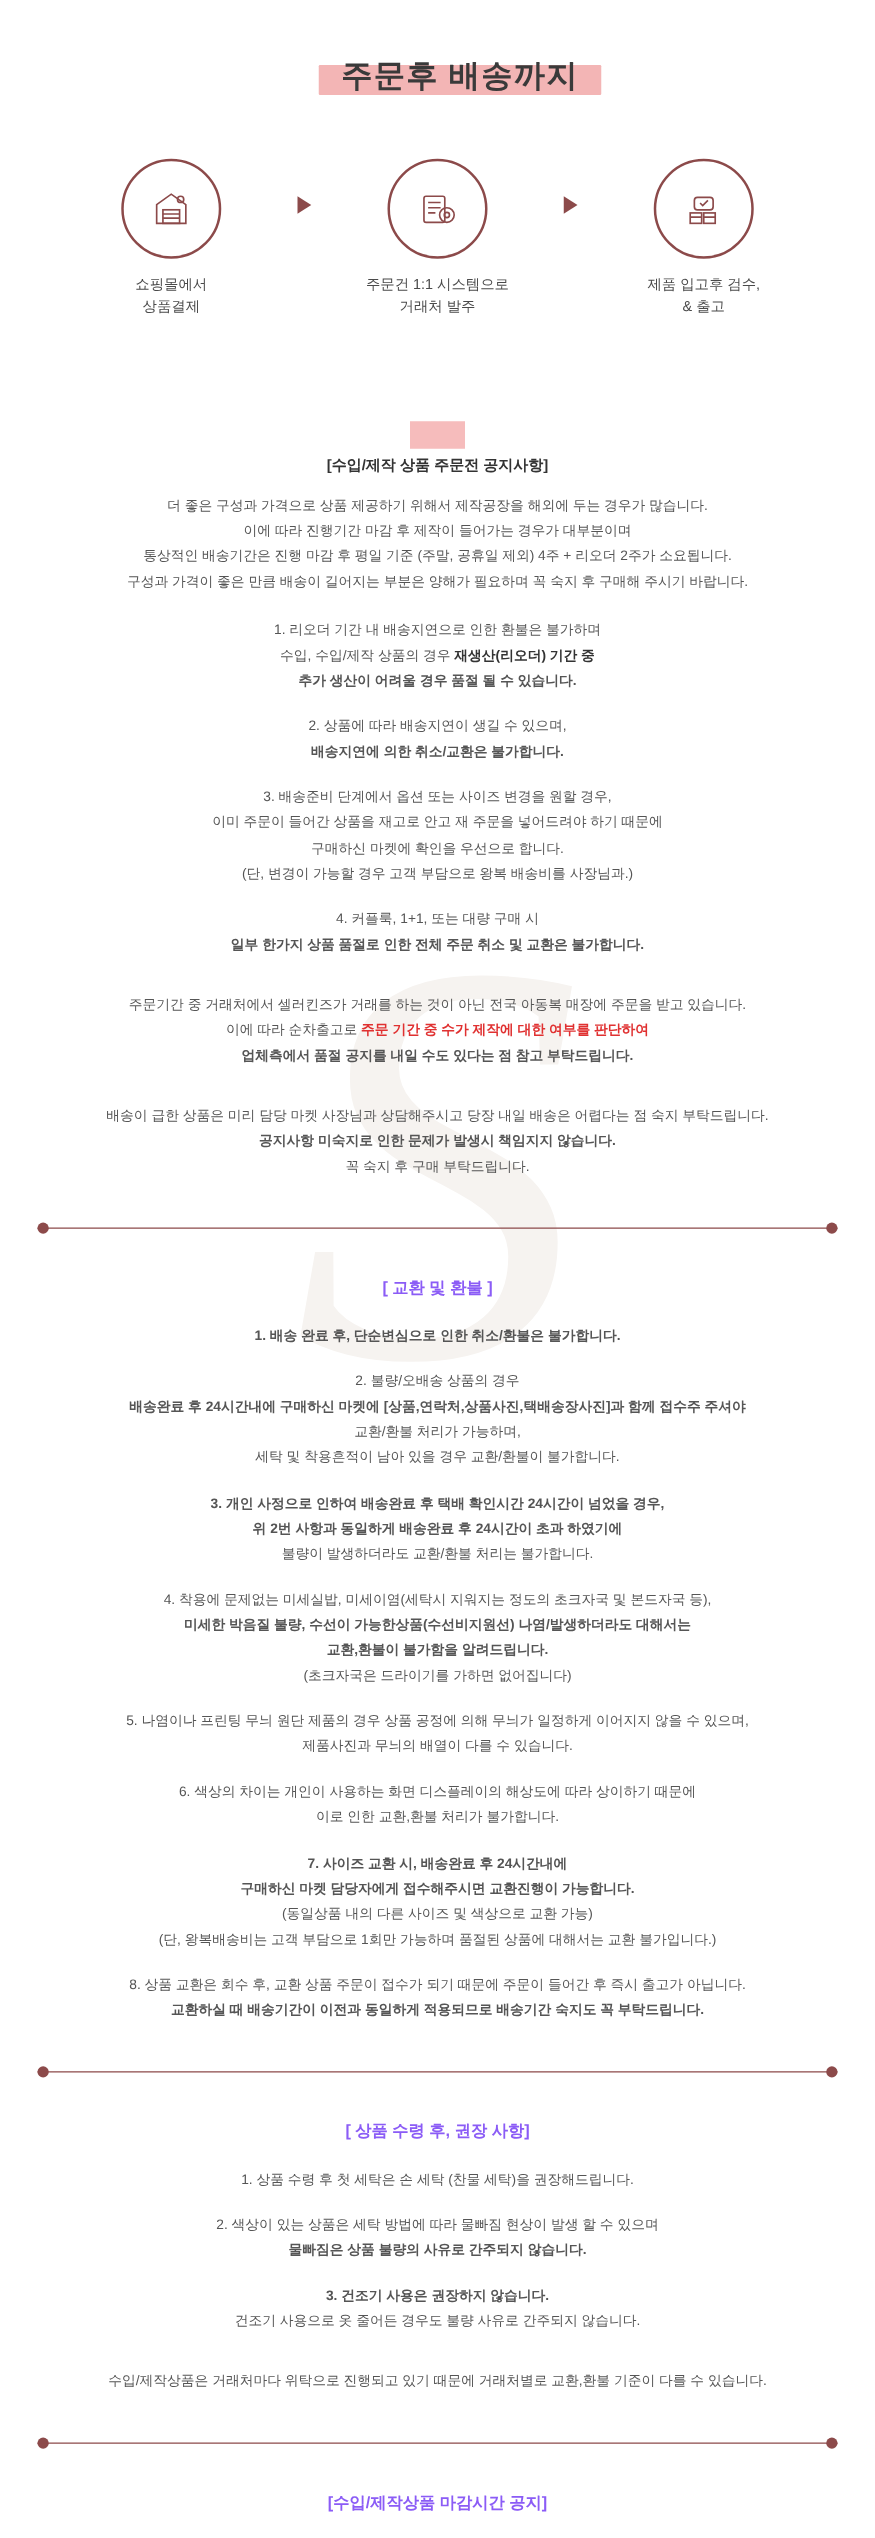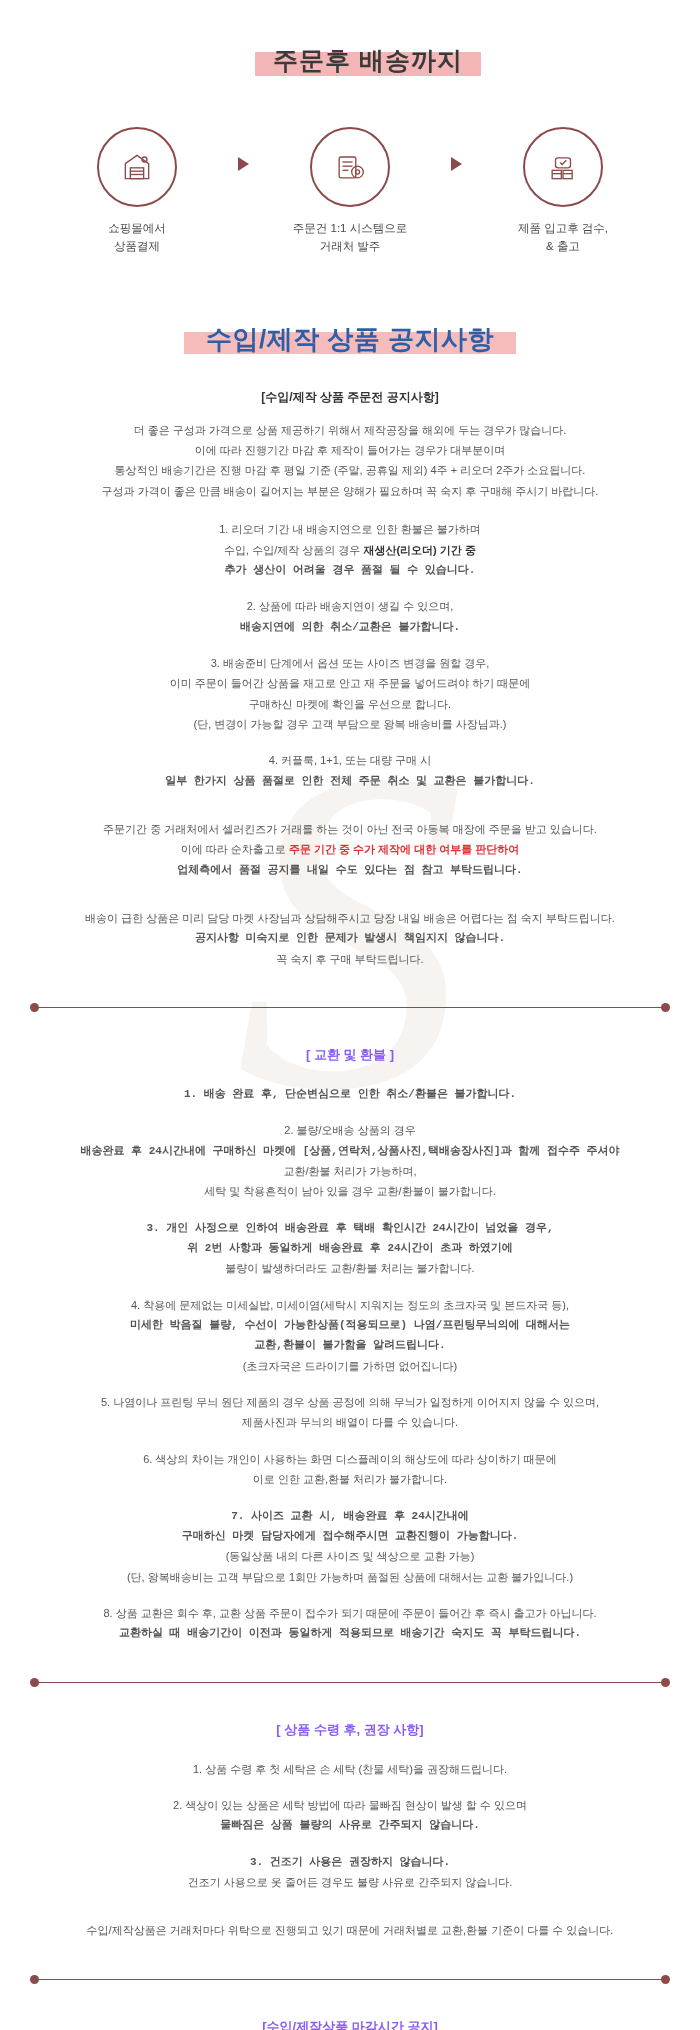--- a/index.html
+++ b/index.html
@@ -142,21 +142,21 @@
     color: #333;
     margin-bottom: 14px;
   }
   p.l {
     font-size: 11px;
     line-height: 1.85;
     margin: 0;
     color: #555;
   }
   p.gap { margin-top: 16px; }
-  .red { color: #e03131; font-weight: bold; font-family: Liberation Mono, monospace; }
+  .red { color: #e03131; font-weight: bold; }
   .red-n { color: #e03131; }
   .bold { font-weight: bold; color: #333; }
 
   
   .divider {
     position: relative;
     width: 640px;
     margin: 34px auto;
     height: 9px;
   }
@@ -246,21 +246,20 @@
           </svg>
         </div>
         <div class="step-label">제품 입고후 검수,
 &amp; 출고</div>
       </div>
     </div>
 
     <div class="section-heading">
       <span class="hw">
         <span class="hl"></span>
-        <span class="txt">수입/제작 상품 공지사항</span>
       </span>
     </div>
 
     <div class="spacer-28"></div>
 
     <div class="block">
       <div class="b-title">[수입/제작 상품 주문전 공지사항]</div>
       <p class="l">더 좋은 구성과 가격으로 상품 제공하기 위해서 제작공장을 해외에 두는 경우가 많습니다.</p>
       <p class="l">이에 따라 진행기간 마감 후 제작이 들어가는 경우가 대부분이며</p>
       <p class="l">통상적인 배송기간은 진행 마감 후 평일 기준 (주말, 공휴일 제외) 4주 + 리오더 2주가 소요됩니다.</p>
@@ -310,21 +309,21 @@
       <p class="l gap">2. 불량/오배송 상품의 경우</p>
       <p class="l red">배송완료 후 24시간내에 구매하신 마켓에 [상품,연락처,상품사진,택배송장사진]과 함께 접수주 주셔야</p>
       <p class="l">교환/환불 처리가 가능하며,</p>
       <p class="l">세탁 및 착용흔적이 남아 있을 경우 교환/환불이 불가합니다.</p>
 
       <p class="l gap red">3. 개인 사정으로 인하여 배송완료 후 택배 확인시간 24시간이 넘었을 경우,</p>
       <p class="l red">위 2번 사항과 동일하게 배송완료 후 24시간이 초과 하였기에</p>
       <p class="l">불량이 발생하더라도 교환/환불 처리는 불가합니다.</p>
 
       <p class="l gap">4. 착용에 문제없는 미세실밥, 미세이염(세탁시 지워지는 정도의 초크자국 및 본드자국 등),</p>
-      <p class="l red">미세한 박음질 불량, 수선이 가능한상품(적용되므로) 나염/프린팅무늬의에 대해서는</p>
+      <p class="l red">미세한 박음질 불량, 수선이 가능한상품(수선비지원선) 나염/발생하더라도 대해서는</p>
       <p class="l red">교환,환불이 불가함을 알려드립니다.</p>
       <p class="l">(초크자국은 드라이기를 가하면 없어집니다)</p>
 
       <p class="l gap">5. 나염이나 프린팅 무늬 원단 제품의 경우 상품 공정에 의해 무늬가 일정하게 이어지지 않을 수 있으며,</p>
       <p class="l">제품사진과 무늬의 배열이 다를 수 있습니다.</p>
 
       <p class="l gap">6. 색상의 차이는 개인이 사용하는 화면 디스플레이의 해상도에 따라 상이하기 때문에</p>
       <p class="l">이로 인한 교환,환불 처리가 불가합니다.</p>
 
       <p class="l gap red">7. 사이즈 교환 시, 배송완료 후 24시간내에</p>

